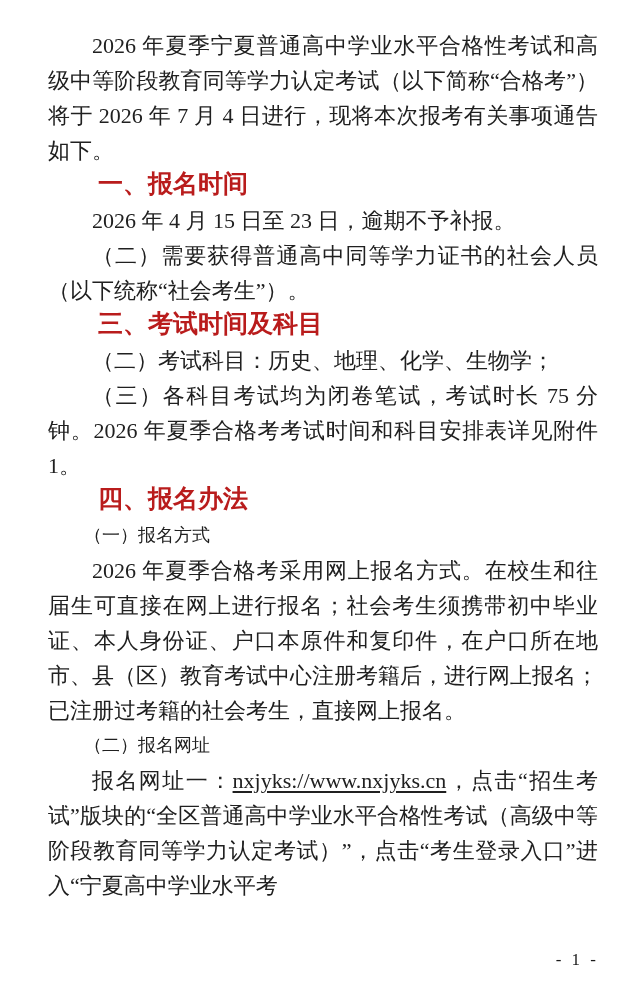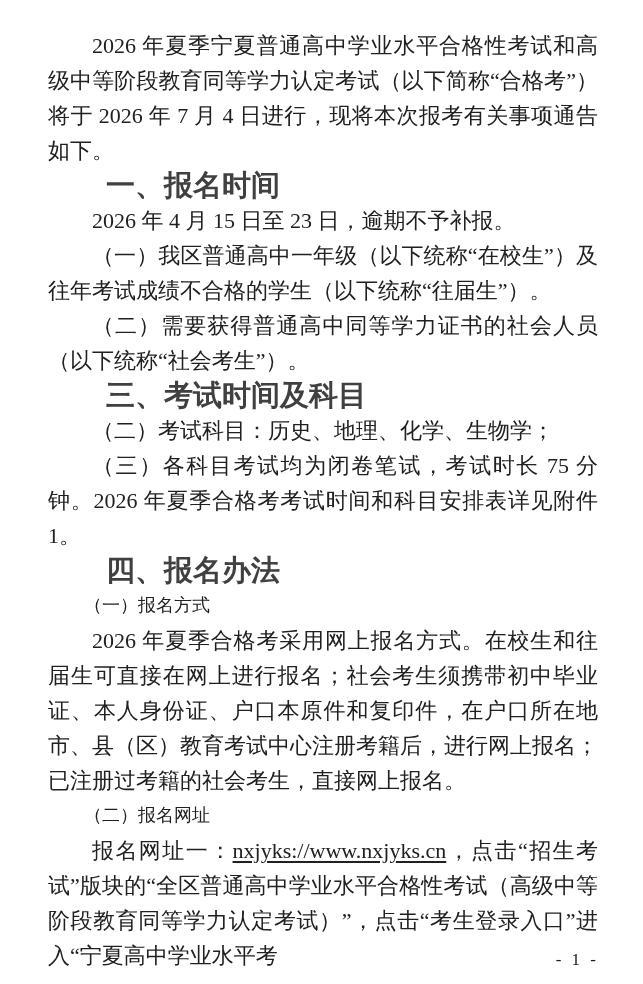--- a/index.html
+++ b/index.html
@@ -27,26 +27,26 @@
     margin: 0;
     font-size: 22px;
     line-height: 35px;
     text-align: justify;
     text-indent: 2em;
     font-family: "Liberation Serif", "DejaVu Serif", serif;
     font-weight: normal;
   }
   .section-heading {
     margin: 0;
-    font-size: 29px;
+    font-size: 25px;
     line-height: 35px;
     text-indent: 2em;
     font-weight: bold;
-    font-family: Liberation Serif, serif;
-    color: #404040;
+    font-family: Liberation Mono, monospace;
+    color: #b91c1c;
   }
   .sub-heading {
     margin: 0;
     font-size: 18px;
     line-height: 35px;
     text-indent: 2em;
     font-weight: normal;
     font-family: "Liberation Serif", "DejaVu Serif", serif;
   }
   .doc-link {
@@ -71,21 +71,20 @@
 <div class="page">
   <div class="content">
 
     <p class="body-para">2026 年夏季宁夏普通高中学业水平合格性考试和高级中等阶段教育同等学力认定考试（以下简称“合格考”）将于 2026 年 7 月 4 日进行，现将本次报考有关事项通告如下。</p>
 
     <h2 class="section-heading">一、报名时间</h2>
 
     <p class="body-para">2026 年 4 月 15 日至 23 日，逾期不予补报。</p>
 
 
-    <p class="body-para">（一）我区普通高中一年级（以下统称“在校生”）及往年考试成绩不合格的学生（以下统称“往届生”）。</p>
 
     <p class="body-para">（二）需要获得普通高中同等学力证书的社会人员（以下统称“社会考生”）。</p>
 
     <h2 class="section-heading">三、考试时间及科目</h2>
 
 
     <p class="body-para">（二）考试科目：历史、地理、化学、生物学；</p>
 
     <p class="body-para">（三）各科目考试均为闭卷笔试，考试时长 75 分钟。2026 年夏季合格考考试时间和科目安排表详见附件 1。</p>
 

